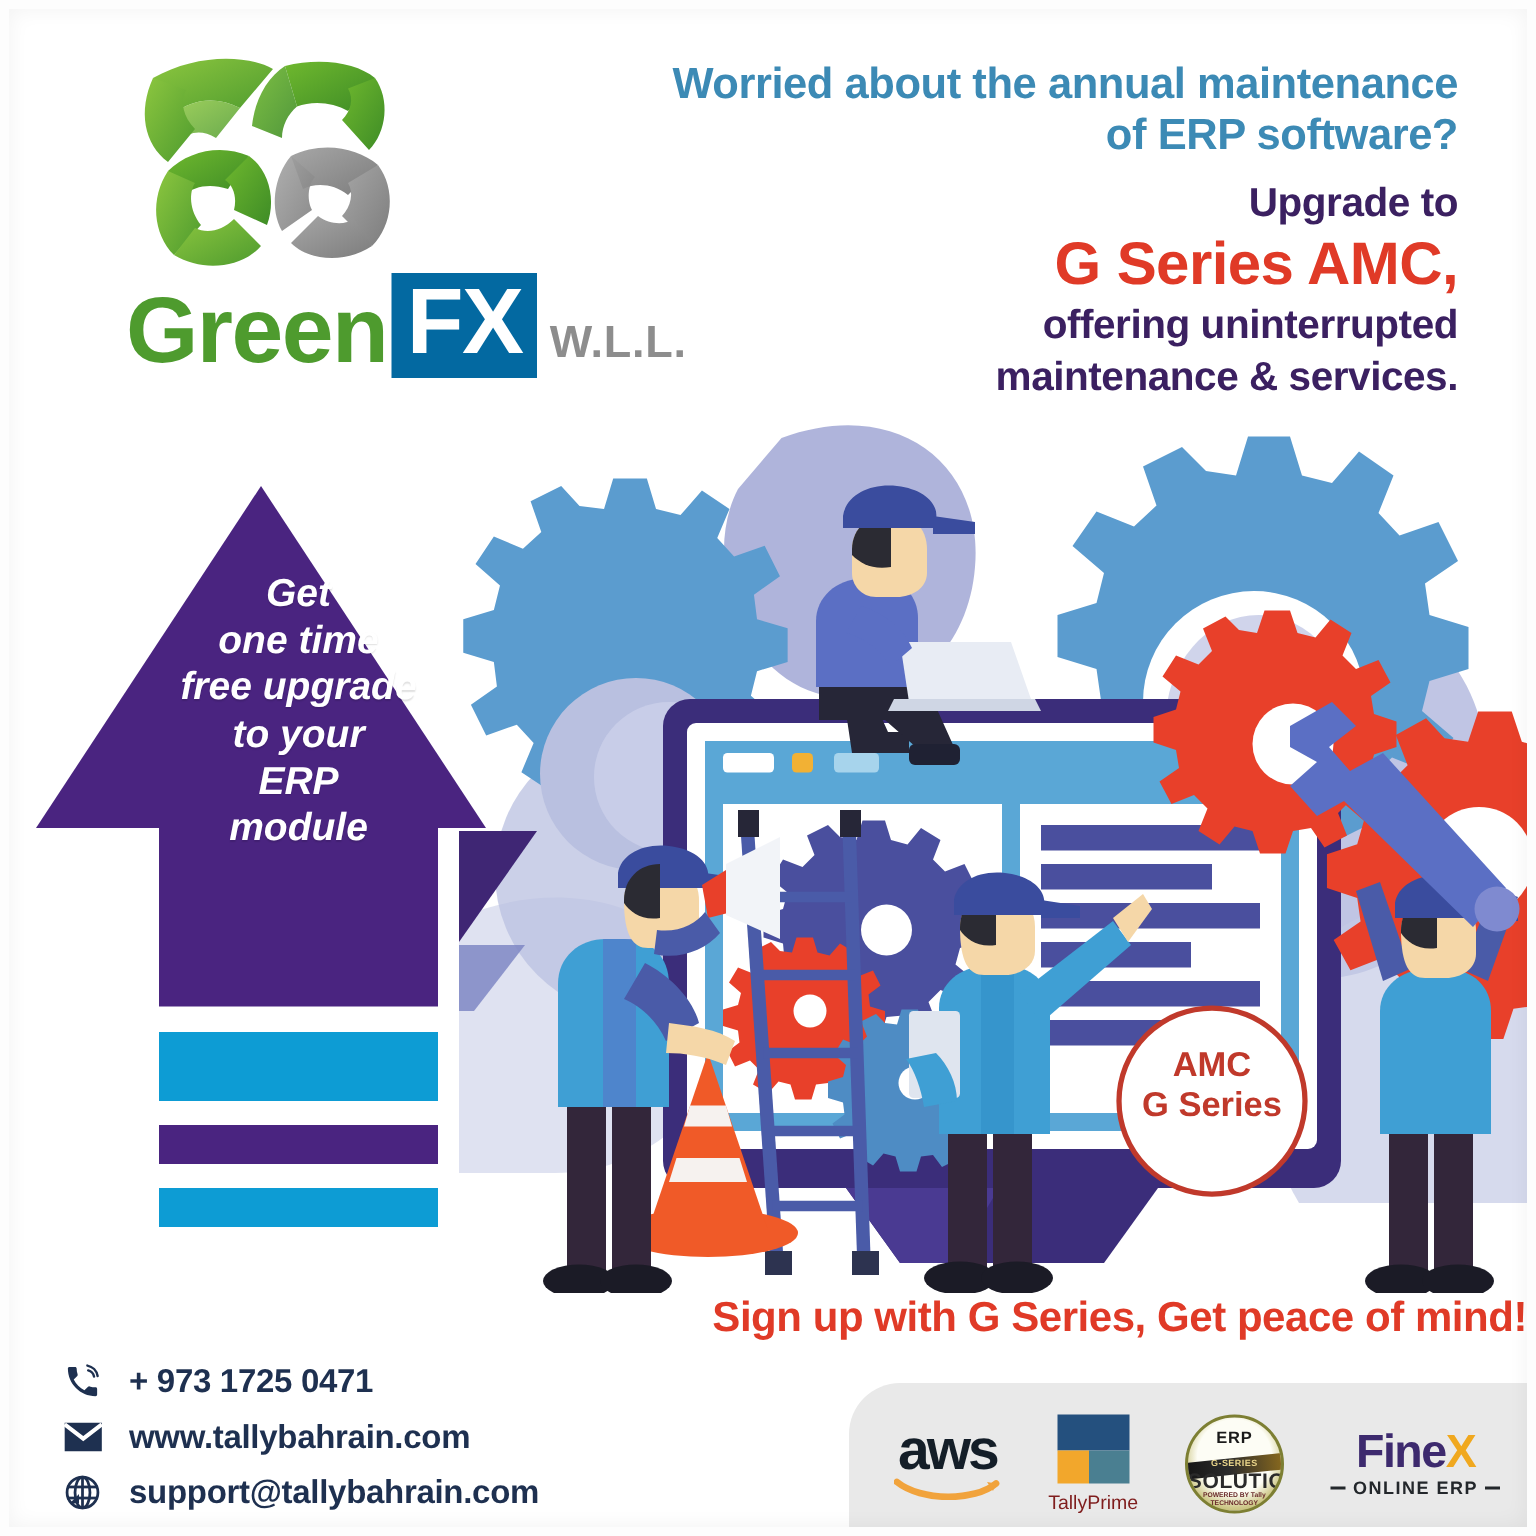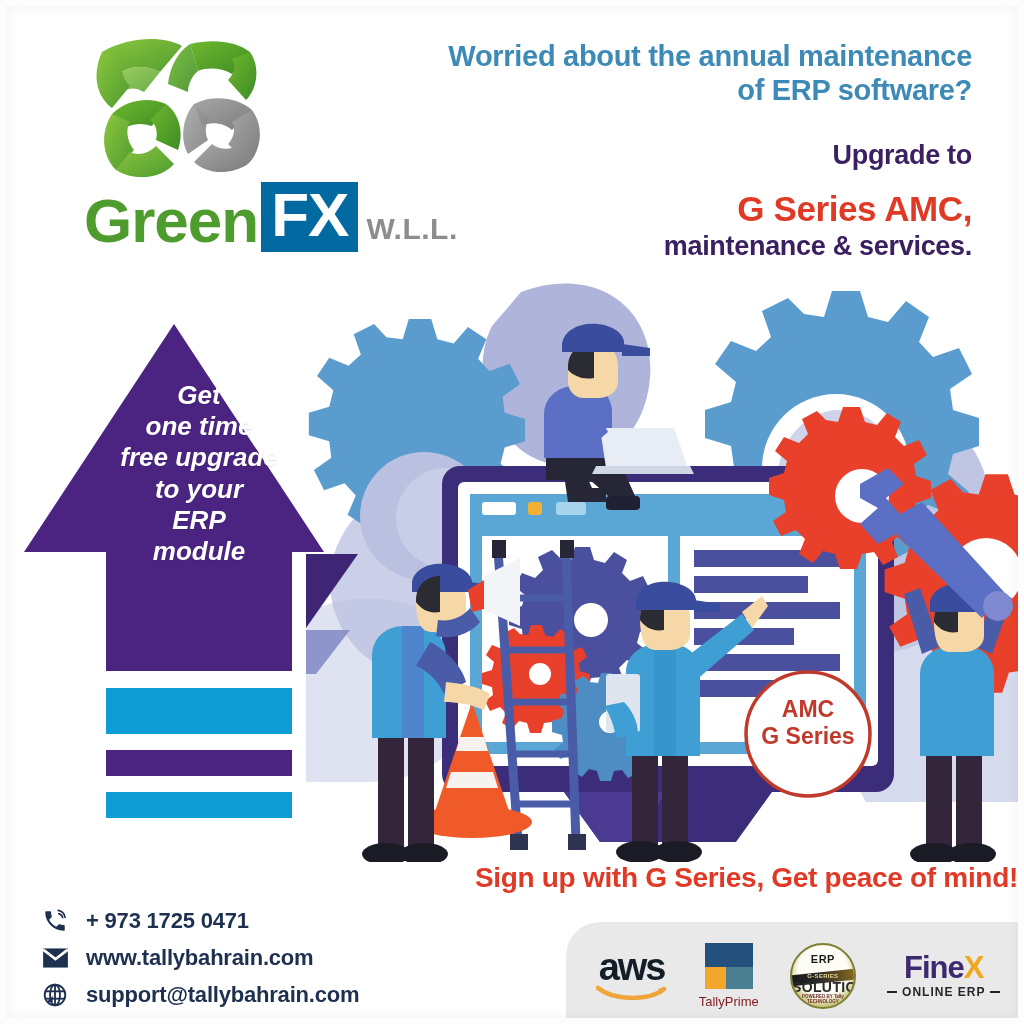--- a/index.html
+++ b/index.html
@@ -20,23 +20,23 @@
   .lw-fx{background:#0369a1;color:#fff;font-size:62px;font-weight:bold;
          line-height:1;padding:2px 10px 6px 10px;margin-left:3px;letter-spacing:-1px;}
   .lw-wll{font-size:30px;font-weight:bold;color:#8d8d8d;margin-left:8px;
           padding-bottom:6px;letter-spacing:.5px;}
 
   
   .headline{position:absolute;right:46px;top:34px;width:600px;text-align:right;}
   .hl-q{font-size:29px;font-weight:bold;color:#3c8ab5;line-height:1.16;
         letter-spacing:-.3px;}
   .hl-up{font-size:27px;font-weight:bold;color:#3b2061;line-height:1.2;
-         margin-top:32px;letter-spacing:-.3px;}
-  .hl-amc{font-size:35px;font-weight:bold;color:#e03a27;line-height:1.12;
-          margin-top:17px;letter-spacing:-.4px;}
+         margin-top:12px;letter-spacing:-.3px;}
+  .hl-amc{font-size:40px;font-weight:bold;color:#e03a27;line-height:1.12;
+          margin-top:2px;letter-spacing:-.4px;}
   .hl-tail{font-size:27px;font-weight:bold;color:#3b2061;line-height:1.2;
            margin-top:2px;letter-spacing:-.3px;}
 
   
   .arrow-wrap{position:absolute;left:18px;top:318px;width:300px;height:490px;z-index:30;}
   .arrow-head{position:absolute;left:0;top:0;width:0;height:0;
      border-left:150px solid transparent;border-right:150px solid transparent;
      border-bottom:228px solid #4a2480;}
   .arrow-stem{position:absolute;left:82px;top:227px;width:186px;height:120px;
      background:#4a2480;}
@@ -147,20 +147,21 @@
       <span class="lw-fx">FX</span>
       <span class="lw-wll">W.L.L.</span>
     </div>
   </div>
 
   <div class="headline">
     <div class="hl-q">Worried about the annual maintenance</div>
     <div class="hl-q">of ERP software?</div>
     <div class="hl-up">Upgrade to</div>
     <div class="hl-amc">G Series AMC,</div>
+    <div class="hl-tail">offering uninterrupted</div>
     <div class="hl-tail">maintenance &amp; services.</div>
   </div>
 
   <div class="illus">
     <svg viewBox="0 0 724 580" xmlns="http://www.w3.org/2000/svg">
 
       <path d="M215 10 C290 -18 350 26 344 96 C339 160 286 196 238 180 C186 164 162 90 186 44 Z" fill="#a8aed8" opacity=".92"></path>
       <path d="M520 120 C612 92 690 150 686 244 C682 340 600 392 536 362 C468 330 452 196 488 150 Z" fill="#b5bbdf" opacity=".85"></path>
       <path d="M600 330 C672 312 724 352 724 420 L724 520 L560 520 C524 462 538 356 600 330 Z" fill="#c5cae6" opacity=".7"></path>
       <path d="M0 330 C70 300 150 320 170 386 C188 444 132 500 64 500 L0 500 Z" fill="#c9cfe8" opacity=".6"></path>

